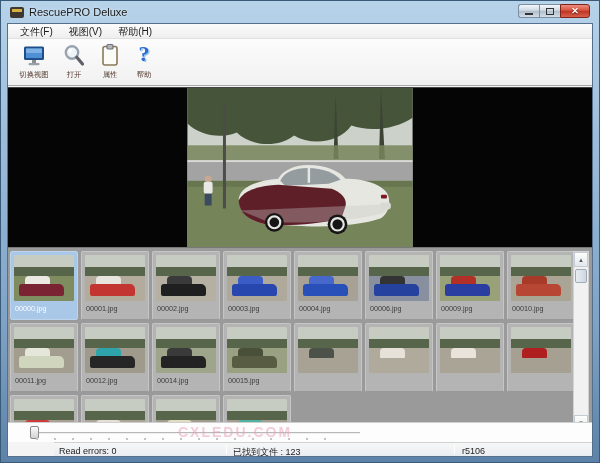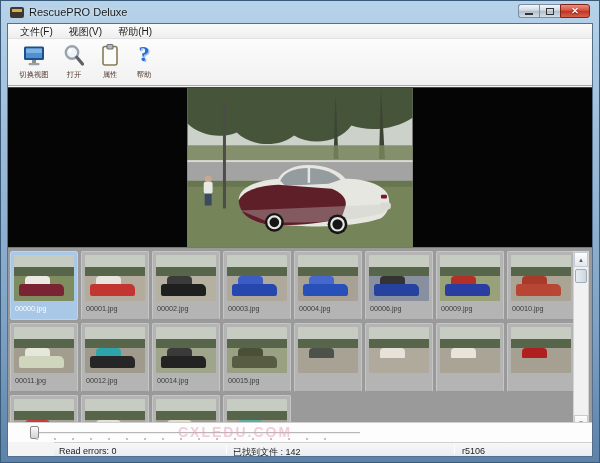--- a/index.html
+++ b/index.html
@@ -321,20 +321,20 @@
           <span style="left: 262px;"></span>
           <span style="left: 280px;"></span>
           <span style="left: 298px;"></span>
           <span style="left: 316px;"></span>
         </div>
       <div class="watermark">CXLEDU.COM</div>
     </div>
 
     <div id="statusbar">
       <span class="status-text" style="left:5px">Read errors: 0</span>
-      <span class="status-text" style="left:179px">已找到文件 : 142</span>
+      <span class="status-text" style="left:179px">已找到文件 : 123</span>
       <span class="status-text" style="left:408px">r5106</span>
       <div class="pane-sep" style="left:172px"></div>
       <div class="pane-sep" style="left:400px"></div>
     </div>
 
   </div>
 </div>
 
 </body></html>

